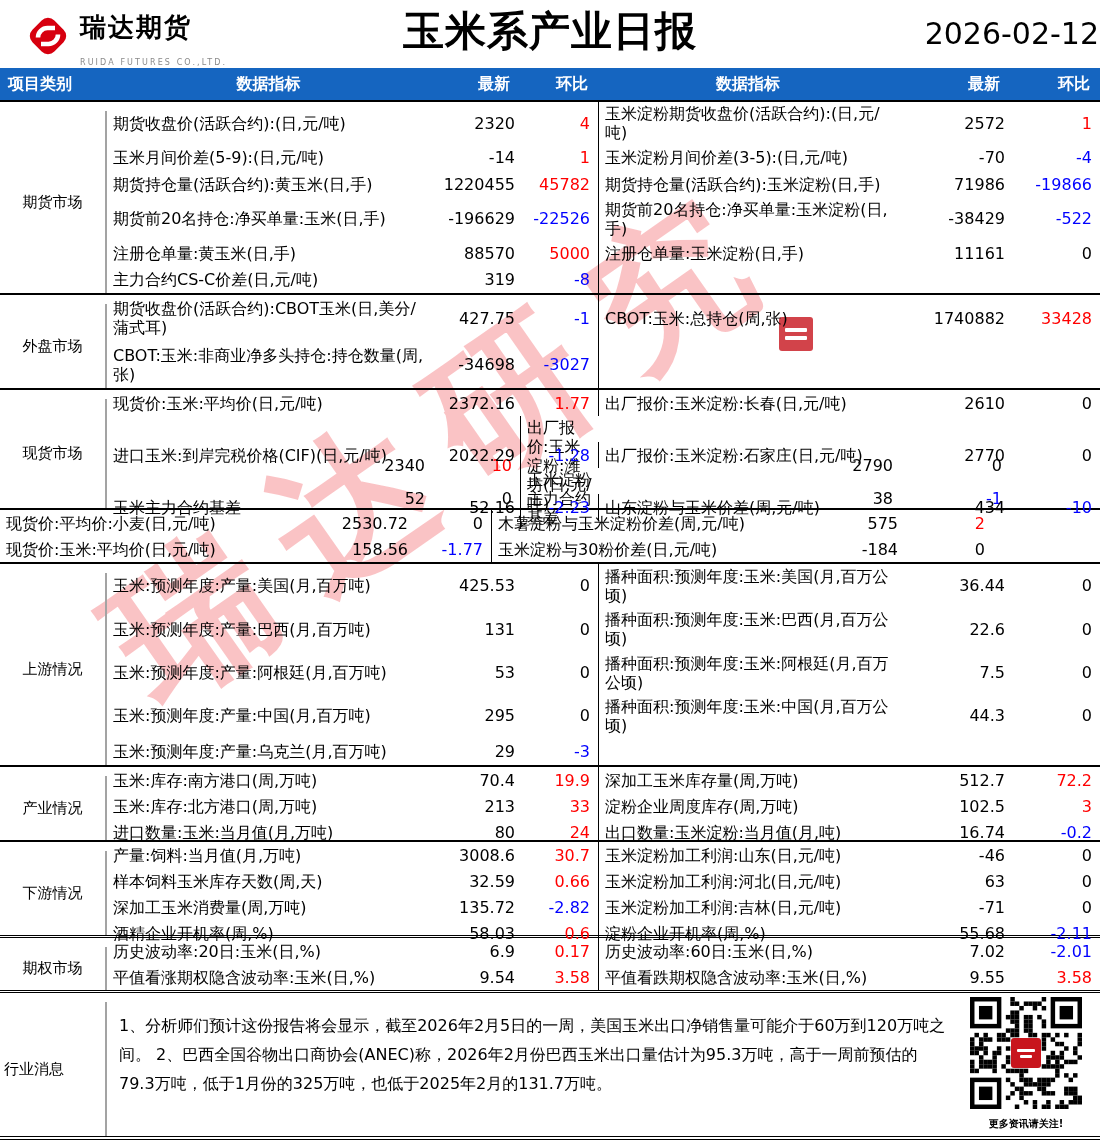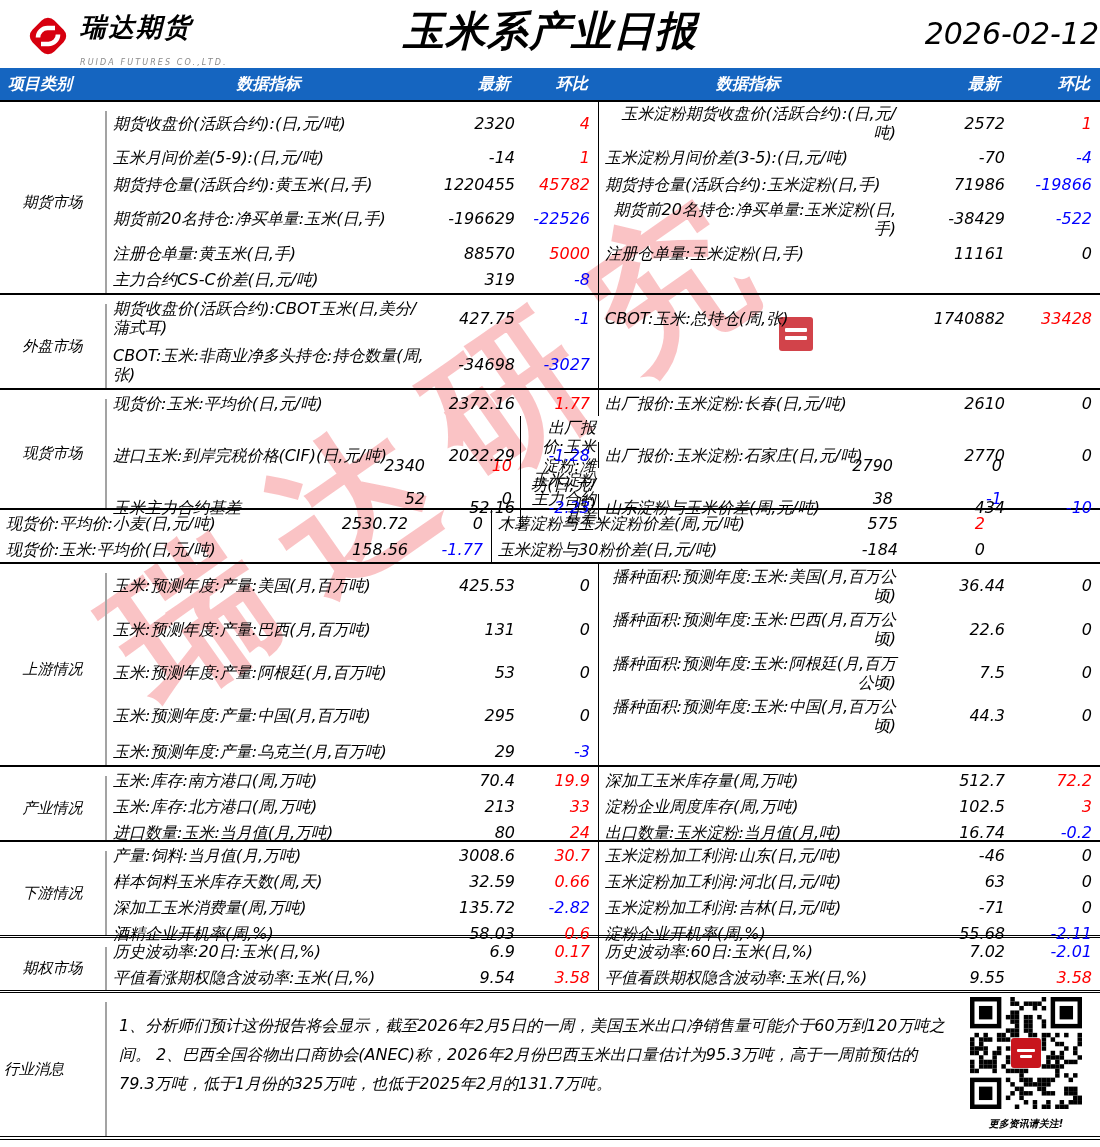--- a/index.html
+++ b/index.html
@@ -1,19 +1,19 @@
 <!DOCTYPE html>
 <html><head>
 <meta charset="utf-8">
 <style>
   * { box-sizing: border-box; margin: 0; padding: 0; }
   html,body { background:#fff; }
   body { width:1100px; height:1147px; font-family:"DejaVu Sans","Liberation Sans",sans-serif; color:#000; position:relative; overflow:hidden; }
 
-  .page { position:relative; width:1100px; height:833px; z-index:1;font-style:italic; }
+  .page { position:relative; width:1100px; height:833px; z-index:1; }
 
   
   .top { position:relative; height:68px; }
   .logo { position:absolute; left:24px; top:12px; display:flex; align-items:flex-start; }
   .logo-mark { margin-right:8px; }
   .logo-texts { display:flex; flex-direction:column; }
   .brand-name { font-size:26px; font-weight:bold; letter-spacing:2px; line-height:30px; }
   .brand-sub { font-size:8px; color:#8a8a8a; letter-spacing:2.1px; margin-top:16px; }
   .page-title { position:absolute; left:0; right:0; top:4px; text-align:center; font-size:41px; font-weight:bold; letter-spacing:1px; }
   .report-date { position:absolute; right:1px; top:16px; font-size:30px; }
@@ -30,21 +30,21 @@
   .section { display:flex; border-top:2px solid #000; }
   .cat { width:107px; border-right:2px solid #a3a3a3; display:flex; align-items:center; justify-content:center;
          font-size:15px; white-space:nowrap; position:relative; z-index:2;margin-top:9px; }
   .cat.wide { justify-content:flex-start; padding-left:4px; overflow:visible; }
   .rows { flex:1; display:flex; flex-direction:column; }
   .row { flex:1 1 auto; display:grid; grid-template-columns:323px 90px 78px 300px 112px 90px; align-items:center; min-height:26px; }
   .cell { font-size:16px; line-height:19px; }
   .lbl { padding:2px 2px 2px 6px; }
   .num { text-align:right; padding-right:5px; }
   .chg { text-align:right; padding-right:8px; }
-  .rl { border-left:1px solid #000; align-self:stretch; display:flex; align-items:center;text-align:right; }
+  .rl { border-left:1px solid #000; align-self:stretch; display:flex; align-items:center; }
   .rl > span { padding:2px 2px 2px 6px; }
   .c-u { color:#FF0000; }
   .c-d { color:#0000FF; }
   .c-n { color:#000; }
 
   section[data-name="section-futures-market"]   { height:193px; }
   section[data-name="section-foreign-market"]   { height:95px; }
   section[data-name="section-spot-market"]      { height:120px; }
   section[data-name="section-substitute-spot"]  { height:54px; }
   section[data-name="section-upstream"]         { height:203px; }

